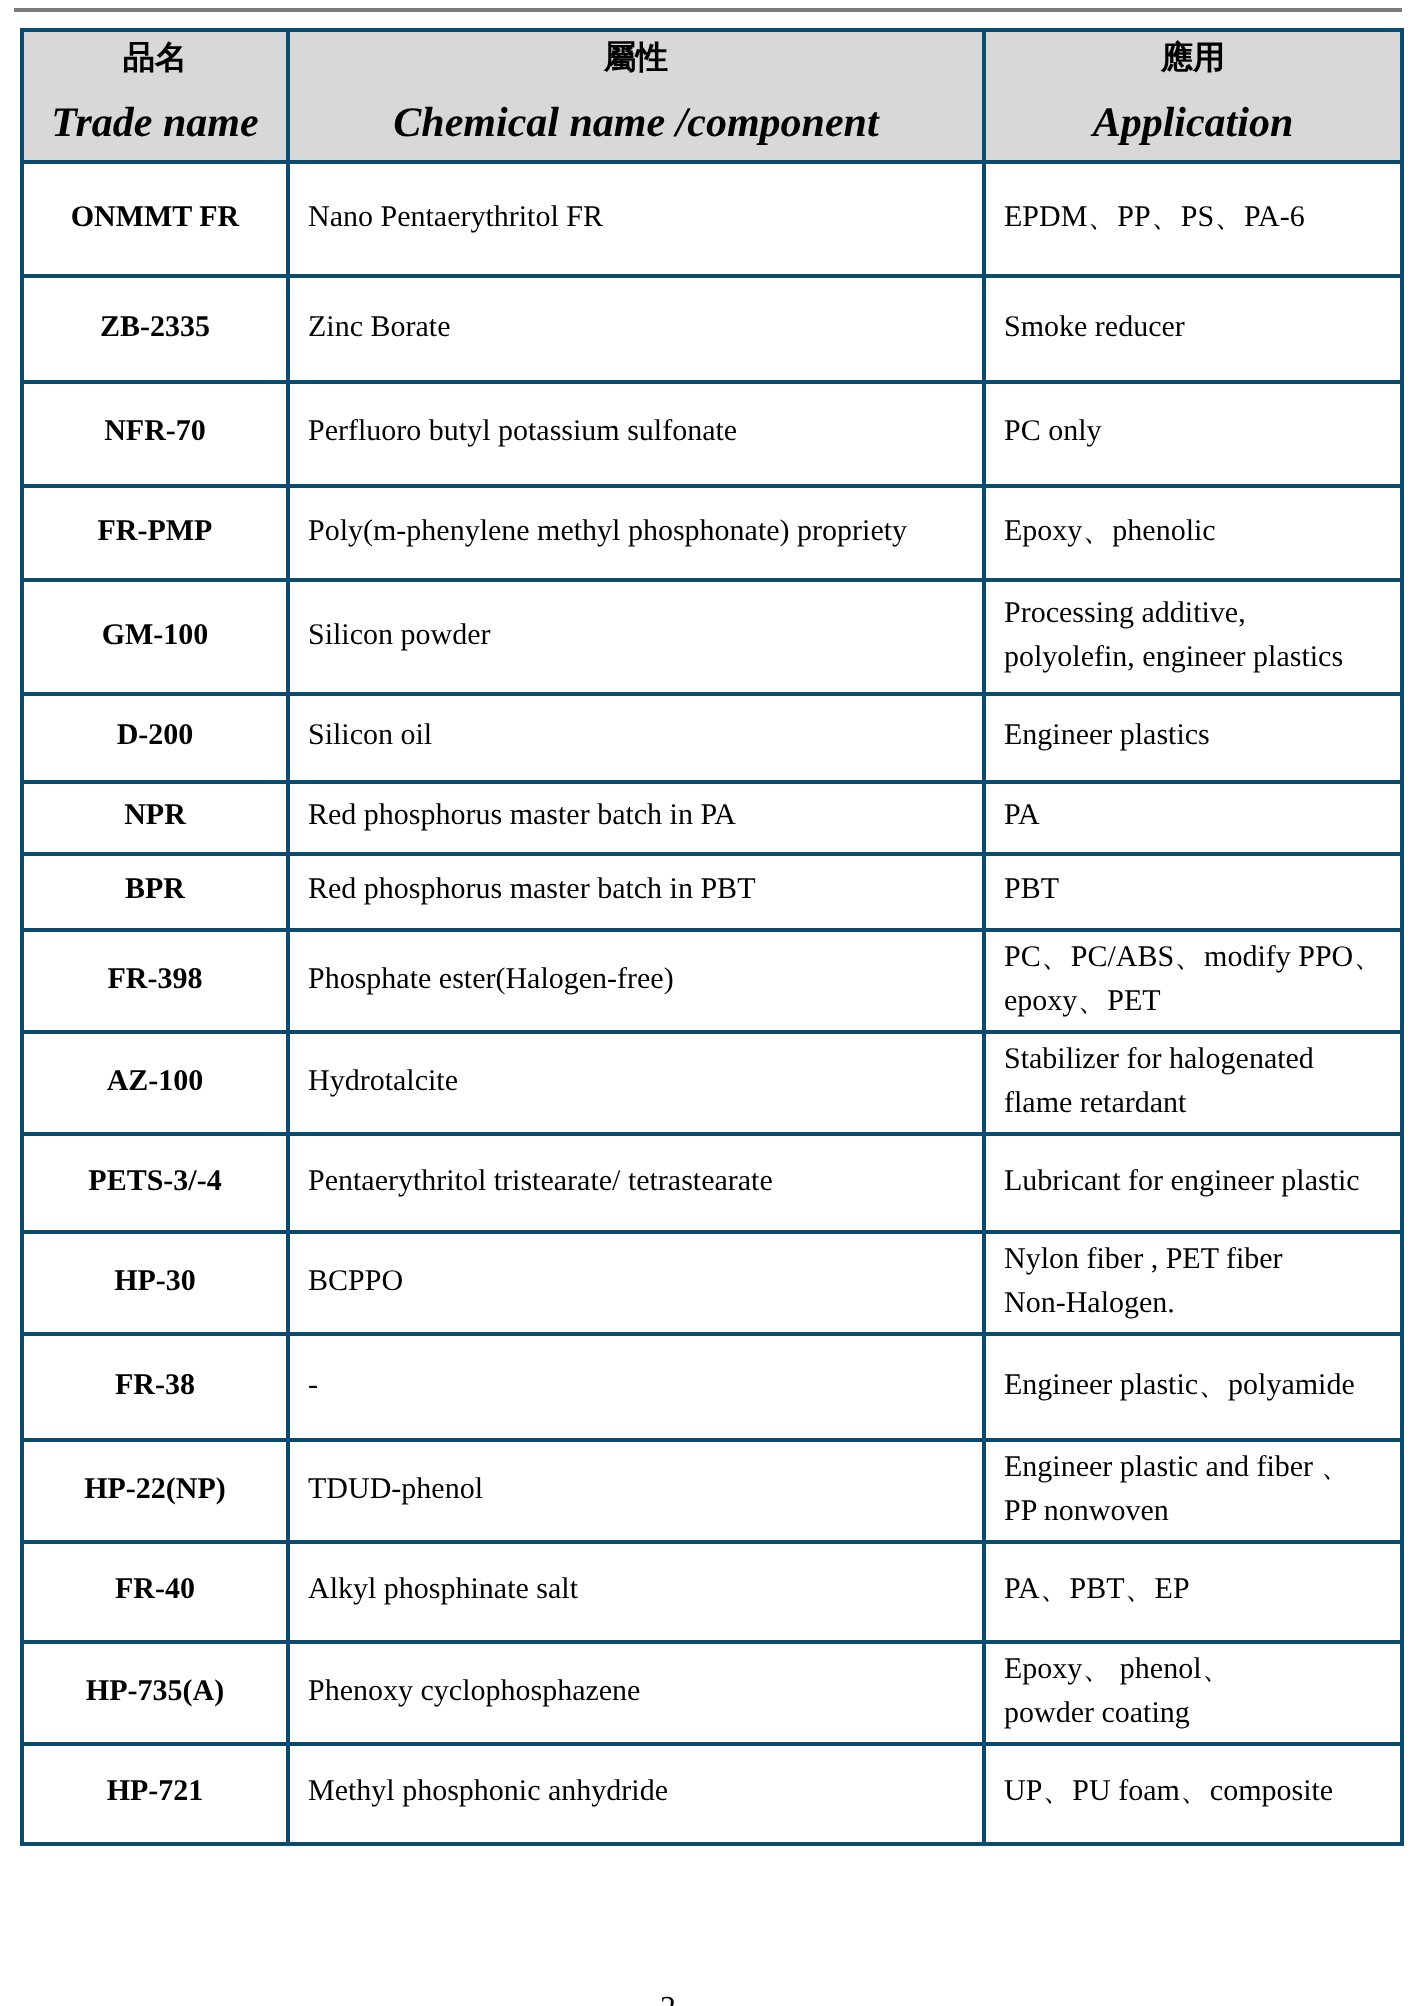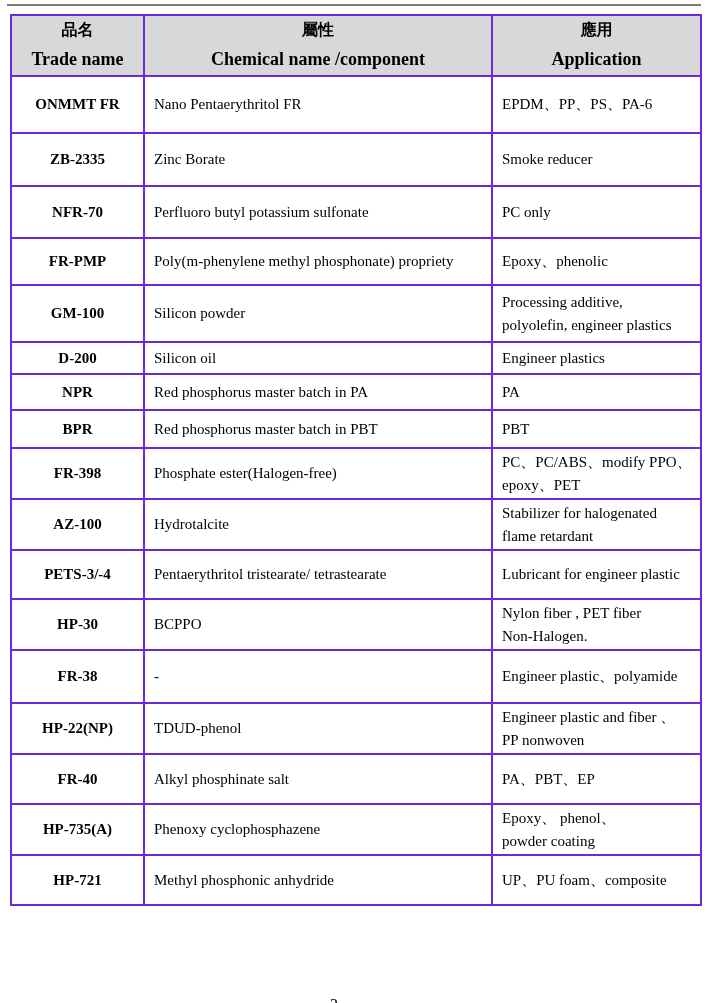--- a/index.html
+++ b/index.html
@@ -21,49 +21,49 @@
     position: absolute;
     left: 10px; top: 14px;
     width: 690px;
     border-collapse: collapse;
     table-layout: fixed;
   }
   .product-table col.c1 { width: 133px; }
   .product-table col.c2 { width: 348px; }
   .product-table col.c3 { width: 209px; }
   .product-table th, .product-table td {
-    border: 2px solid #6d28d9;
+    border: 2px solid #0c4a6e;
     vertical-align: middle;
     font-size: 15px;
     line-height: 1.5;
     padding: 2px 6px 2px 9px;
     overflow: hidden;
   }
   .product-table thead tr { height: 54px; }
   .product-table th {
     background: #d8d8d8;
     text-align: center;
     padding: 2px 2px;
   }
   .hdr-zh { font-weight: bold; font-size: 16px; margin-bottom: 4px; }
-  .hdr-en { font-weight: bold; font-size: 18px; }
+  .hdr-en { font-weight: bold; font-size: 21px; font-style: italic; }
   td.trade {
     font-weight: bold;
     text-align: center;
     padding: 2px 2px;
   }
   td.app, td.chem { white-space: pre-line; }
   td.center { text-align: center; padding: 2px 2px; }
   
   tbody tr:nth-child(1)  { height: 57px; }
   tbody tr:nth-child(2)  { height: 53px; padding-left: 47px; }
   tbody tr:nth-child(3)  { height: 52px; }
   tbody tr:nth-child(4)  { height: 47px; }
   tbody tr:nth-child(5)  { height: 57px; }
-  tbody tr:nth-child(6)  { height: 32px; }
+  tbody tr:nth-child(6)  { height: 44px; }
   tbody tr:nth-child(7)  { height: 36px; }
   tbody tr:nth-child(8)  { height: 38px; }
   tbody tr:nth-child(9)  { height: 50px; }
   tbody tr:nth-child(10) { height: 47px; }
   tbody tr:nth-child(11) { height: 49px; }
   tbody tr:nth-child(12) { height: 49px; }
   tbody tr:nth-child(13) { height: 53px; }
   tbody tr:nth-child(14) { height: 45px; }
   tbody tr:nth-child(15) { height: 50px; }
   tbody tr:nth-child(16) { height: 48px; }

